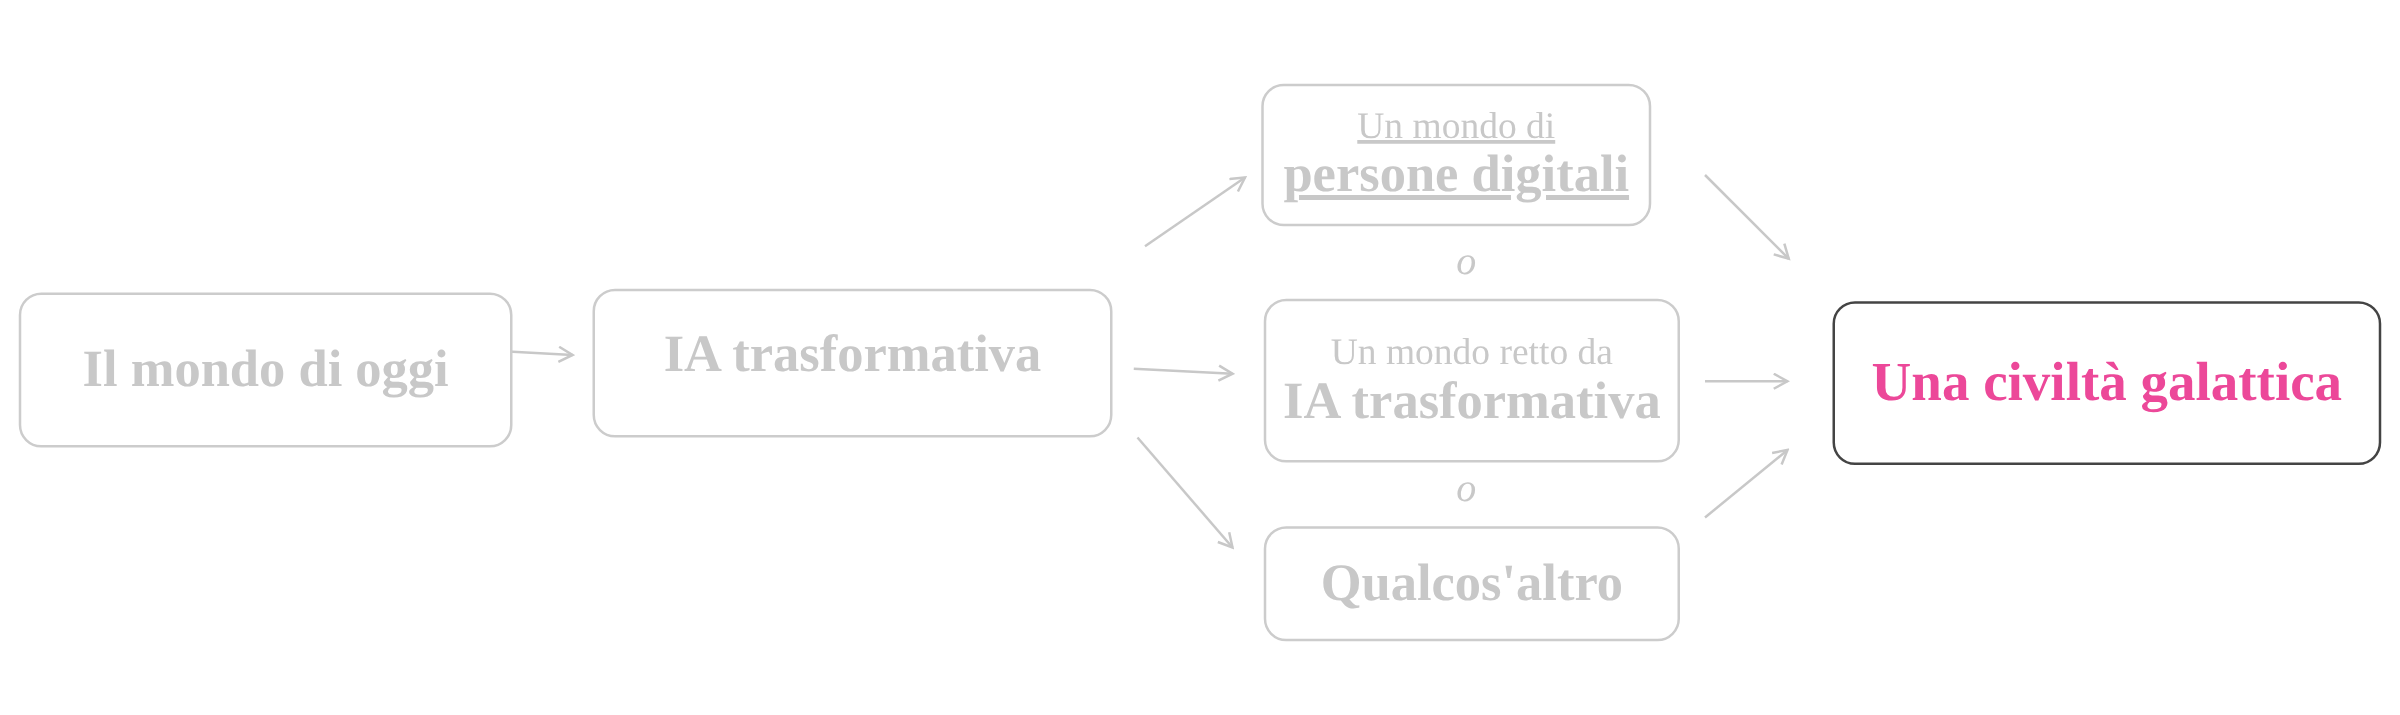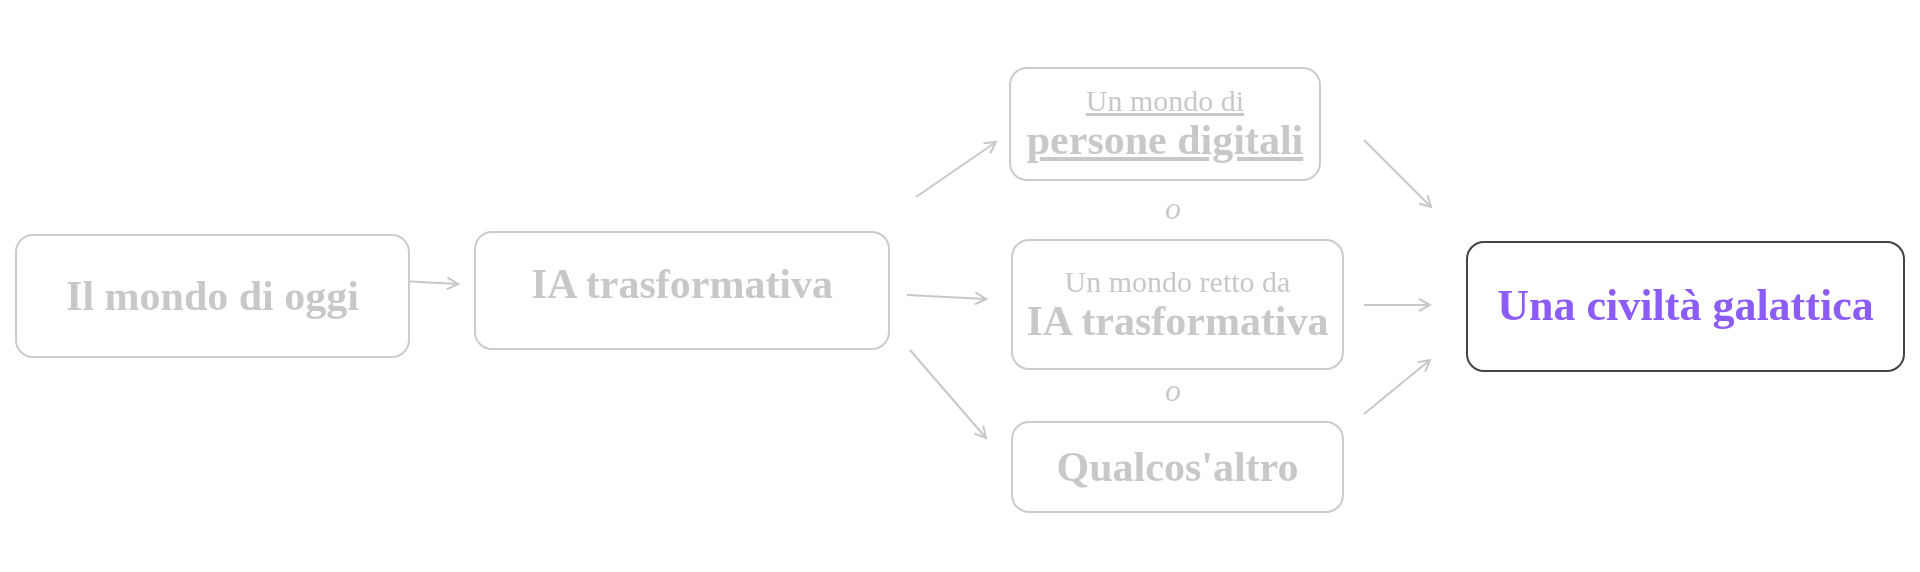--- a/index.html
+++ b/index.html
@@ -2,21 +2,21 @@
 <html><head>
 <meta charset="utf-8">
 <style>
   html, body { margin: 0; padding: 0; background: #ffffff; }
   body { width: 1920px; height: 572px; position: relative; overflow: hidden;
          font-family: "Liberation Serif", "DejaVu Serif", serif; }
   .node { position: absolute; box-sizing: border-box; border: 2px solid #cccccc;
           border-radius: 18px; display: flex; flex-direction: column;
           align-items: center; justify-content: center; text-align: center;
           color: #c8c8c8; background: #ffffff; }
-  .node.active { border-color: #444444; color: #8b5cf6; }
+  .node.active { border-color: #444444; color: #ec4899; }
   .bold { font-weight: bold; font-size: 42px; line-height: 1.1; }
   .small { font-weight: normal; font-size: 30px; line-height: 1.1; }
   .final { font-weight: bold; font-size: 44px; line-height: 1.15; }
   .or { position: absolute; font-style: italic; font-size: 32px; color: #c8c8c8;
         width: 40px; text-align: center; }
   svg.arrows { position: absolute; left: 0; top: 0; }
 </style>
 </head>
 <body>
 

